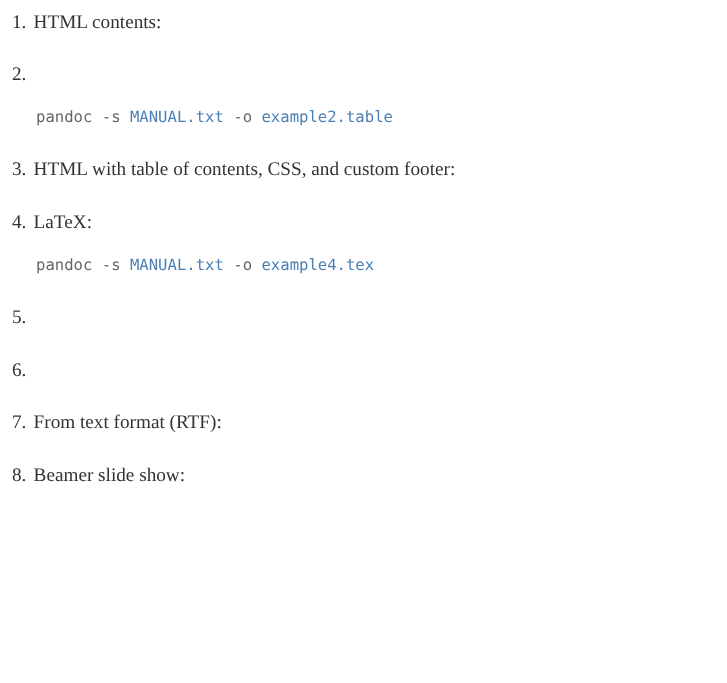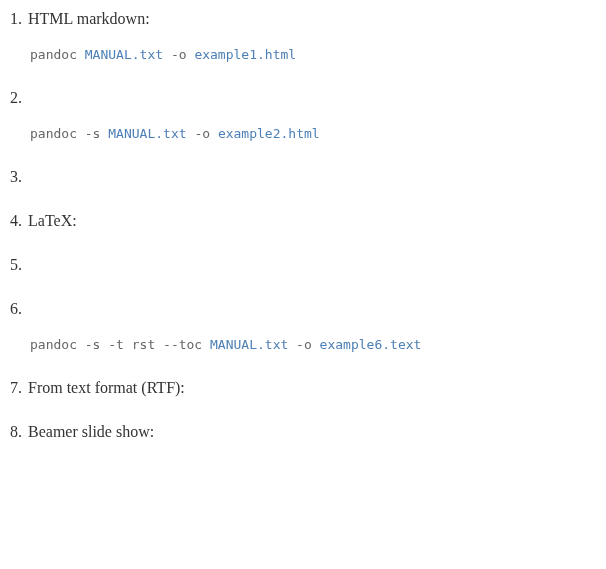--- a/index.html
+++ b/index.html
@@ -49,56 +49,56 @@
   }
 </style>
 </head>
 <body>
 
 <div class="content">
 
   <div class="item">
     <div class="item-heading">
       <span class="marker">1.</span>
-      <span class="label">HTML markdown:</span>
+      <span class="label">HTML contents:</span>
     </div>
-    <pre class="command"><span>pandoc </span><a>MANUAL.txt</a><span> -o </span><a>example1.html</a></pre>
   </div>
 
   <div class="item">
     <div class="item-heading">
       <span class="marker">2.</span>
     </div>
-    <pre class="command"><span>pandoc -s </span><a>MANUAL.txt</a><span> -o </span><a>example2.html</a></pre>
+    <pre class="command"><span>pandoc -s </span><a>MANUAL.txt</a><span> -o </span><a>example2.table</a></pre>
   </div>
 
   <div class="item">
     <div class="item-heading">
       <span class="marker">3.</span>
+      <span class="label">HTML with table of contents, CSS, and custom footer:</span>
     </div>
   </div>
 
   <div class="item">
     <div class="item-heading">
       <span class="marker">4.</span>
       <span class="label">LaTeX:</span>
     </div>
+    <pre class="command"><span>pandoc -s </span><a>MANUAL.txt</a><span> -o </span><a>example4.tex</a></pre>
   </div>
 
   <div class="item">
     <div class="item-heading">
       <span class="marker">5.</span>
     </div>
   </div>
 
   <div class="item">
     <div class="item-heading">
       <span class="marker">6.</span>
     </div>
-    <pre class="command"><span>pandoc -s -t rst --toc </span><a>MANUAL.txt</a><span> -o </span><a>example6.text</a></pre>
   </div>
 
   <div class="item">
     <div class="item-heading">
       <span class="marker">7.</span>
       <span class="label">From text format (RTF):</span>
     </div>
   </div>
 
   <div class="item">

